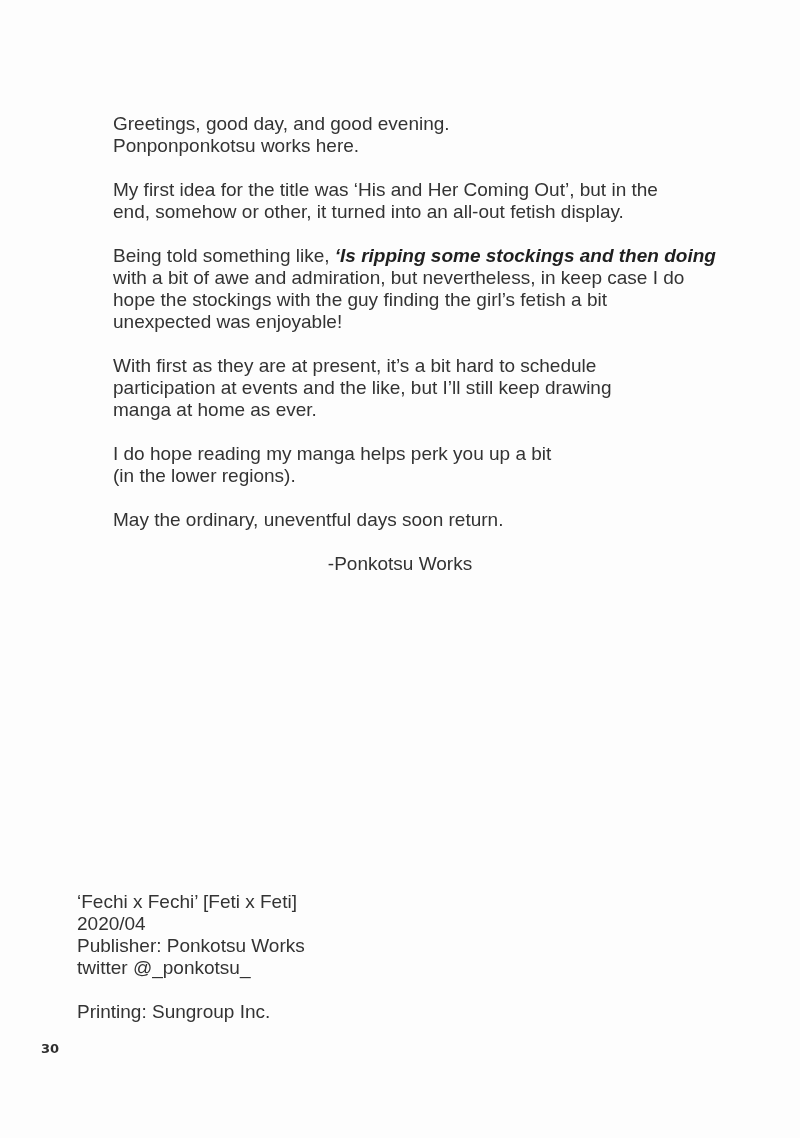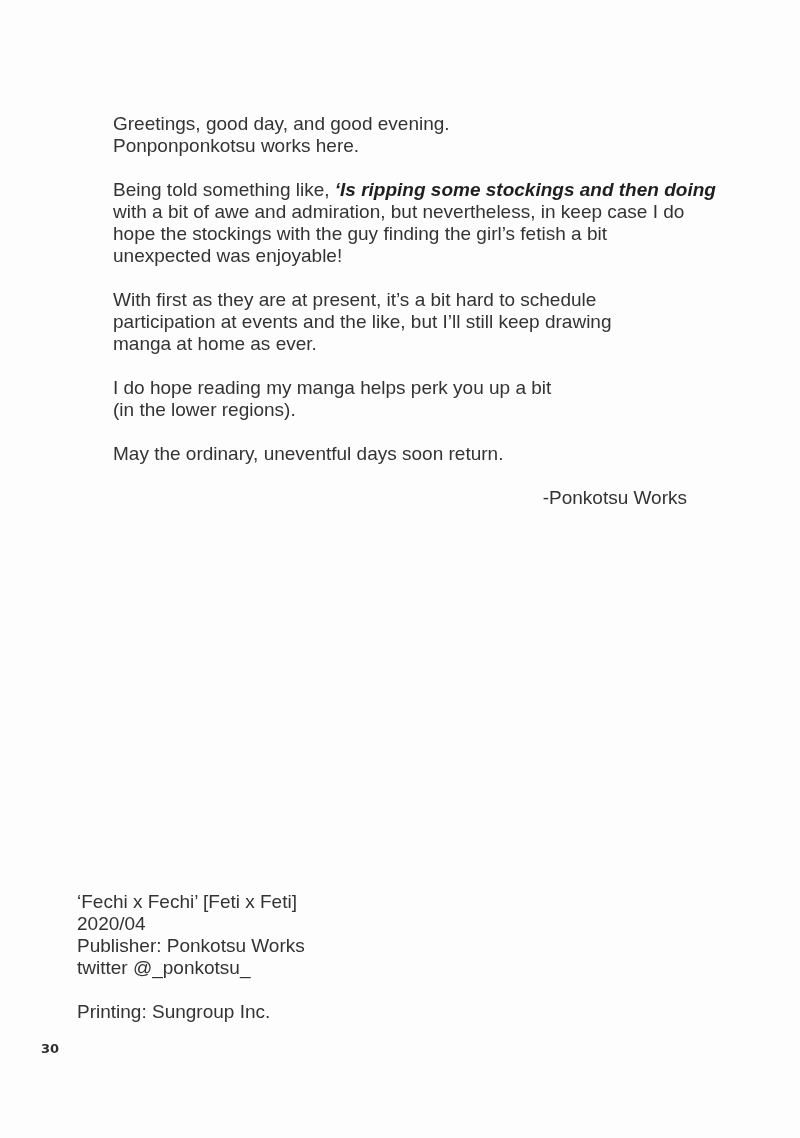--- a/index.html
+++ b/index.html
@@ -32,21 +32,21 @@
     white-space: nowrap;
   }
   .em {
     font-weight: bold;
     font-style: italic;
     color: #1f1f1f;
     text-align: right;
   }
   .signature {
     margin-top: 12px;
-    text-align: right;
+    text-align: center;
     white-space: nowrap;
   }
   .colophon {
     position: absolute;
     left: 77px;
     top: 891px;
     font-size: 19px;
     line-height: 22px;
   }
   .colophon .gap {
@@ -66,20 +66,24 @@
 </head>
 <body>
 
 <div class="afterword">
 
   <p class="para">
     <span class="ln">Greetings, good day, and good evening.</span>
     <span class="ln">Ponponponkotsu works here.</span>
   </p>
 
+  <p class="para">
+    <span class="ln">My first idea for the title was ‘His and Her Coming Out’, but in the</span>
+    <span class="ln">end, somehow or other, it turned into an all-out fetish display.</span>
+  </p>
 
   <p class="para">
     <span class="ln"><span>Being told something like, </span><span class="em">‘Is ripping some stockings and then doing</span></span>
     <span class="ln">with a bit of awe and admiration, but nevertheless, in keep case I do</span>
     <span class="ln">hope the stockings with the guy finding the girl’s fetish a bit</span>
     <span class="ln">unexpected was enjoyable!</span>
   </p>
 
   <p class="para">
     <span class="ln">With first as they are at present, it’s a bit hard to schedule</span>

